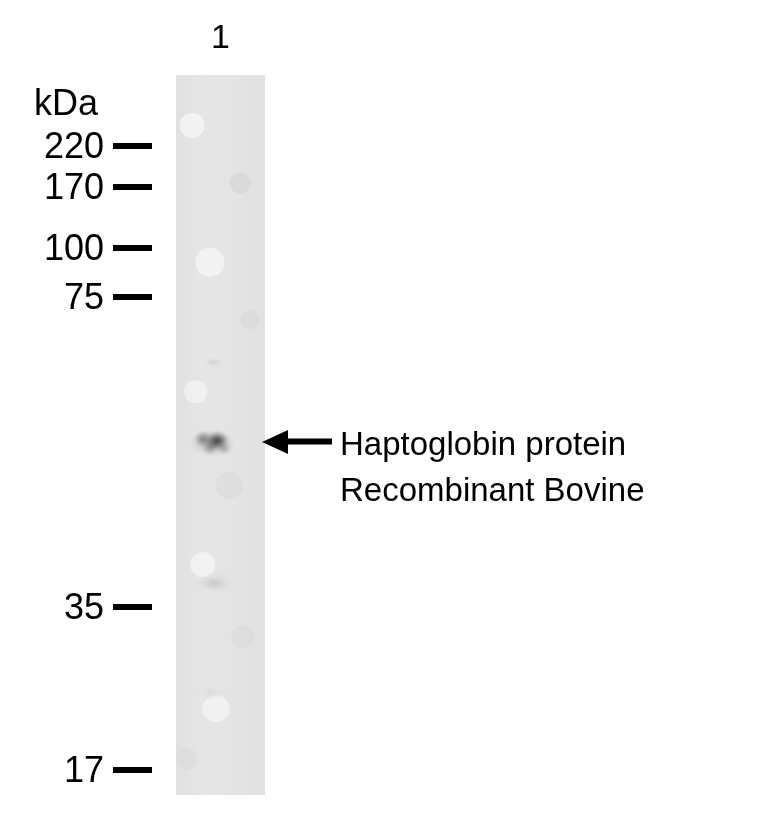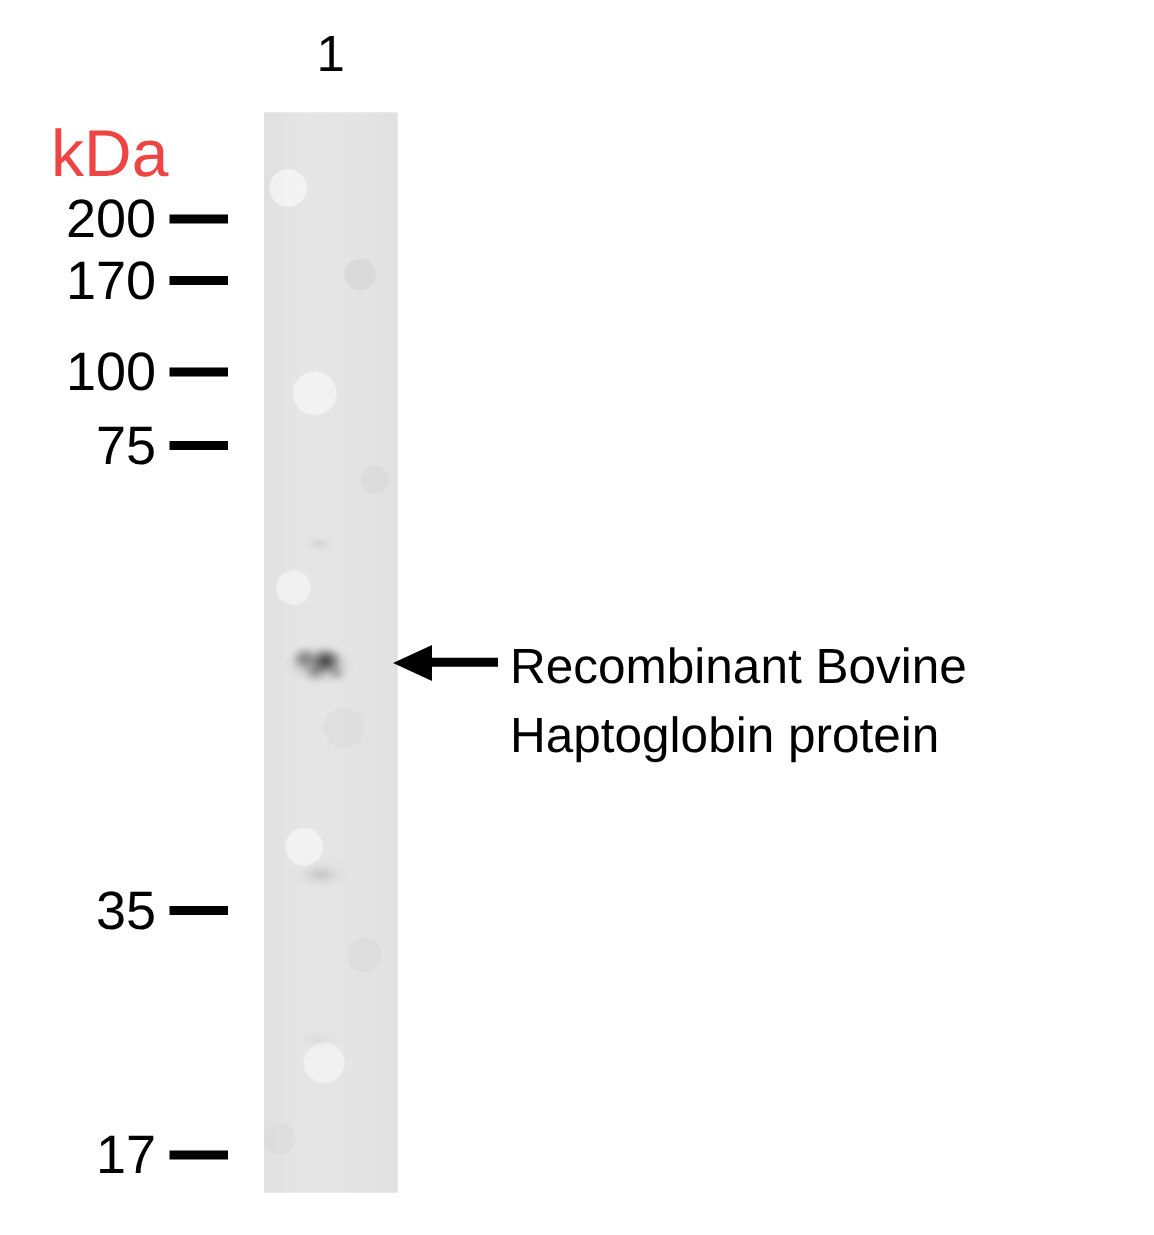--- a/index.html
+++ b/index.html
@@ -101,23 +101,23 @@
     background: radial-gradient(ellipse 13px 5px at 50% 50%,
                 rgba(196,196,196,0.45) 0%, rgba(216,216,216,0.18) 65%, rgba(230,230,230,0) 100%);
     filter: blur(2px);
   }
 
   
   .kda-caption {
     position: absolute;
     left: 34px;
     top: 84px;
-    font-size: 44px;
+    font-size: 36px;
     line-height: 38px;
-    color: #ef4444;
+    color: #000000;
     white-space: nowrap;
   }
   .ladder-row {
     position: absolute;
     left: 0;
     height: 40px;
     display: flex;
     align-items: center;
   }
   .ladder-value {
@@ -164,21 +164,21 @@
   <div class="blot-strip">
     <div class="band-speck-top"></div>
     <div class="band-main"></div>
     <div class="band-faint"></div>
     <div class="band-speck-low"></div>
   </div>
 
   <div class="kda-caption">kDa</div>
 
   <div class="ladder-row" style="top:126px">
-    <span class="ladder-value">200</span>
+    <span class="ladder-value">220</span>
     <span class="ladder-tick"></span>
   </div>
   <div class="ladder-row" style="top:167px">
     <span class="ladder-value">170</span>
     <span class="ladder-tick"></span>
   </div>
   <div class="ladder-row" style="top:228px">
     <span class="ladder-value">100</span>
     <span class="ladder-tick"></span>
   </div>
@@ -196,17 +196,17 @@
   </div>
 
   <div class="annotation-arrow">
     <svg width="70" height="24" viewBox="0 0 70 24" xmlns="http://www.w3.org/2000/svg">
       <polygon points="0,12 26,0 26,24" fill="#000000"></polygon>
       <rect x="24" y="8.5" width="46" height="6" fill="#000000"></rect>
     </svg>
   </div>
 
   <div class="annotation-text">
+    <div>Haptoglobin protein</div>
     <div>Recombinant Bovine</div>
-    <div>Haptoglobin protein</div>
   </div>
 
 </div>
 
 </body></html>

